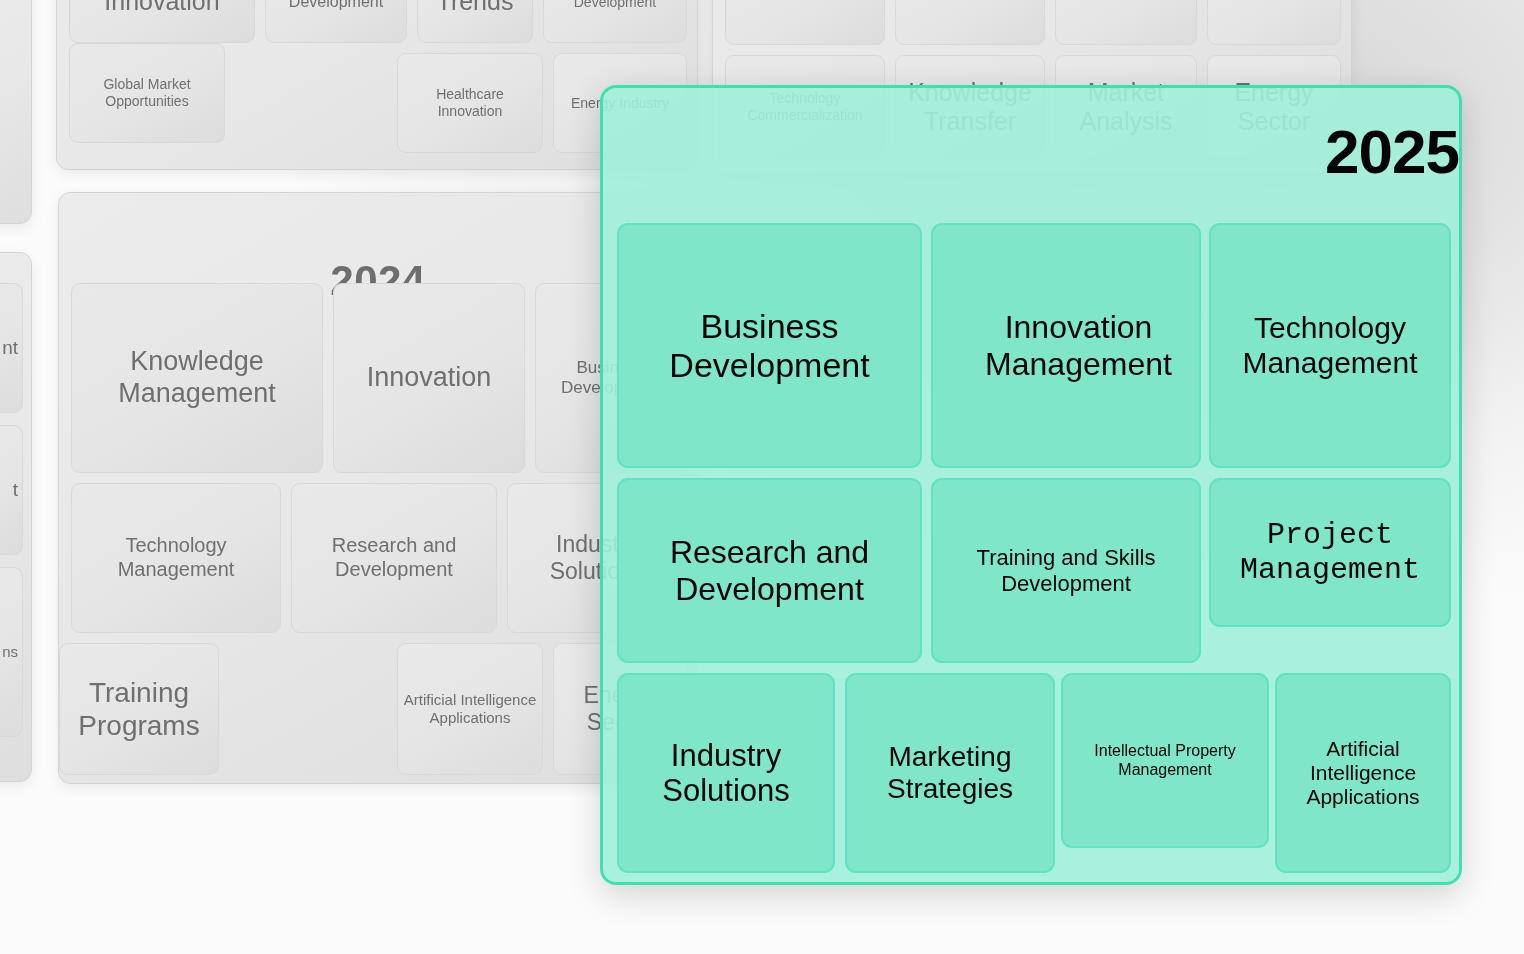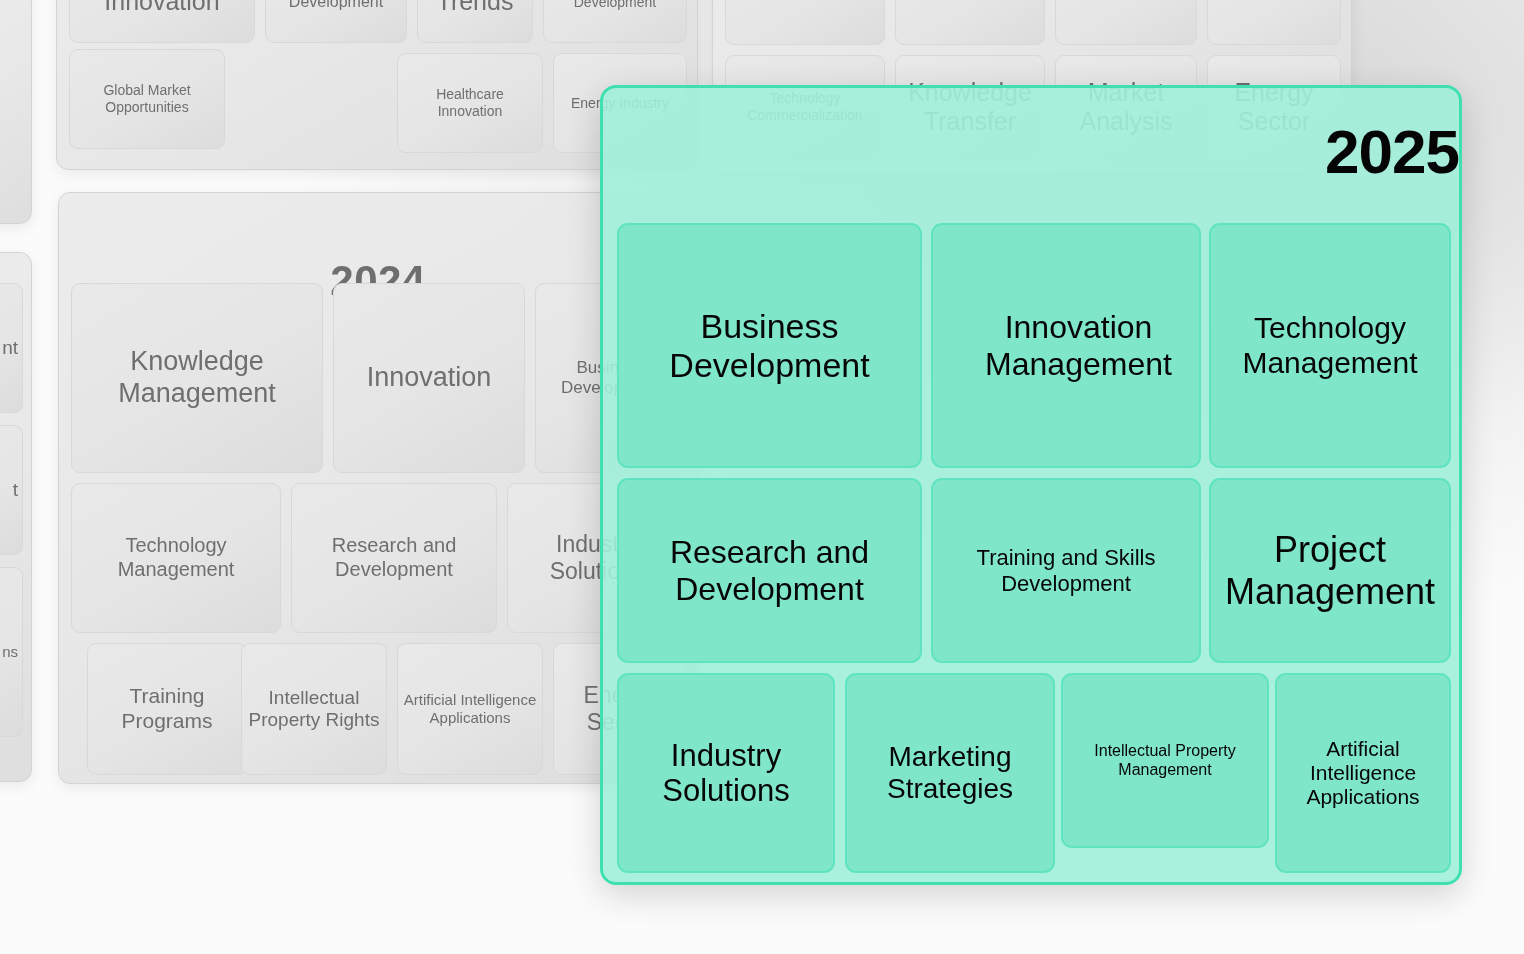--- a/index.html
+++ b/index.html
@@ -112,21 +112,21 @@
     <div class="bg-tile" style="left:10px; top:314px; width:70px; height:170px; font-size:15px; justify-content:flex-end;">e ns</div>
   </div>
 
   <div class="bg-panel" style="left:56px; top:-130px; width:642px; height:300px;">
 
     <div class="bg-tile" style="left:12px; top:90px; width:186px; height:82px; font-size:25px;">Innovation</div>
     <div class="bg-tile" style="left:208px; top:90px; width:142px; height:82px; font-size:16px;">Development</div>
     <div class="bg-tile" style="left:360px; top:90px; width:116px; height:82px; font-size:25px;">Trends</div>
     <div class="bg-tile" style="left:486px; top:90px; width:144px; height:82px; font-size:14px;">Development</div>
 
-    <div class="bg-tile" style="left:12px; top:178px; width:156px; height:100px; font-size:14px;">Global Market Opportunities</div>
+    <div class="bg-tile" style="left:12px; top:172px; width:156px; height:100px; font-size:14px;">Global Market Opportunities</div>
     <div class="bg-tile" style="left:340px; top:182px; width:146px; height:100px; font-size:14px;">Healthcare Innovation</div>
     <div class="bg-tile" style="left:496px; top:182px; width:134px; height:100px; font-size:14px;">Energy Industry</div>
   </div>
 
   <div class="bg-panel" style="left:712px; top:-126px; width:640px; height:300px;">
     <div class="bg-tile" style="left:12px; top:88px; width:160px; height:82px; font-size:14px;"></div>
     <div class="bg-tile" style="left:182px; top:88px; width:150px; height:82px; font-size:14px;"></div>
     <div class="bg-tile" style="left:342px; top:88px; width:142px; height:82px; font-size:14px;"></div>
     <div class="bg-tile" style="left:494px; top:88px; width:134px; height:82px; font-size:14px;"></div>
 
@@ -141,37 +141,36 @@
     <div class="bg-panel-title" style="top:20px; font-size:42px;">2024</div>
 
     <div class="bg-tile" style="left:12px; top:90px; width:252px; height:190px; font-size:27px;">Knowledge Management</div>
     <div class="bg-tile" style="left:274px; top:90px; width:192px; height:190px; font-size:27px;">Innovation</div>
     <div class="bg-tile" style="left:476px; top:90px; width:152px; height:190px; font-size:17px;">Business Development</div>
 
     <div class="bg-tile" style="left:12px; top:290px; width:210px; height:150px; font-size:20px;">Technology Management</div>
     <div class="bg-tile" style="left:232px; top:290px; width:206px; height:150px; font-size:20px;">Research and Development</div>
     <div class="bg-tile" style="left:448px; top:290px; width:180px; height:150px; font-size:23px;">Industry Solutions</div>
 
-    <div class="bg-tile" style="left:28px; top:450px; width:160px; height:132px; font-size:21px;">Training Programs</div>
-    <div class="bg-tile" style="left:182px; top:450px; width:146px; height:132px; font-size:19px;">Intellectual Property Rights</div>
+    <div class="bg-tile" style="left:0; top:450px; width:160px; height:132px; font-size:28px;">Training Programs</div>
     <div class="bg-tile" style="left:338px; top:450px; width:146px; height:132px; font-size:15px;">Artificial Intelligence Applications</div>
     <div class="bg-tile" style="left:494px; top:450px; width:134px; height:132px; font-size:23px;">Energy Sector</div>
   </div>
 
   <div id="card-2025">
 
     <div id="card-2025-title">2025</div>
 
     <div class="fg-tile" style="left:14px; top:135px; width:305px; height:245px; font-size:34px;">Business Development</div>
     <div class="fg-tile" style="left:328px; top:135px; width:270px; height:245px; font-size:32px;padding-left:31px;">Innovation Management</div>
     <div class="fg-tile" style="left:606px; top:135px; width:242px; height:245px; font-size:30px;">Technology Management</div>
 
     <div class="fg-tile" style="left:14px; top:390px; width:305px; height:185px; font-size:32px;">Research and Development</div>
     <div class="fg-tile" style="left:328px; top:390px; width:270px; height:185px; font-size:22px;">Training and Skills Development</div>
-    <div class="fg-tile" style="left:606px; top:390px; width:242px; height:185px; font-size:36px;">Project Management</div>
+    <div class="fg-tile" style="left:606px; top:390px; width:242px; height:149px; font-size:30px;font-family:Liberation Mono, monospace;">Project Management</div>
 
     <div class="fg-tile" style="left:14px; top:585px; width:218px; height:200px; font-size:31px;">Industry Solutions</div>
     <div class="fg-tile" style="left:242px; top:585px; width:210px; height:200px; font-size:28px;">Marketing Strategies</div>
     <div class="fg-tile" style="left:458px; top:585px; width:208px; height:175px; font-size:16px;">Intellectual Property Management</div>
     <div class="fg-tile" style="left:672px; top:585px; width:176px; height:200px; font-size:21px;">Artificial Intelligence Applications</div>
   </div>
 
 </div>
 
 </body></html>

